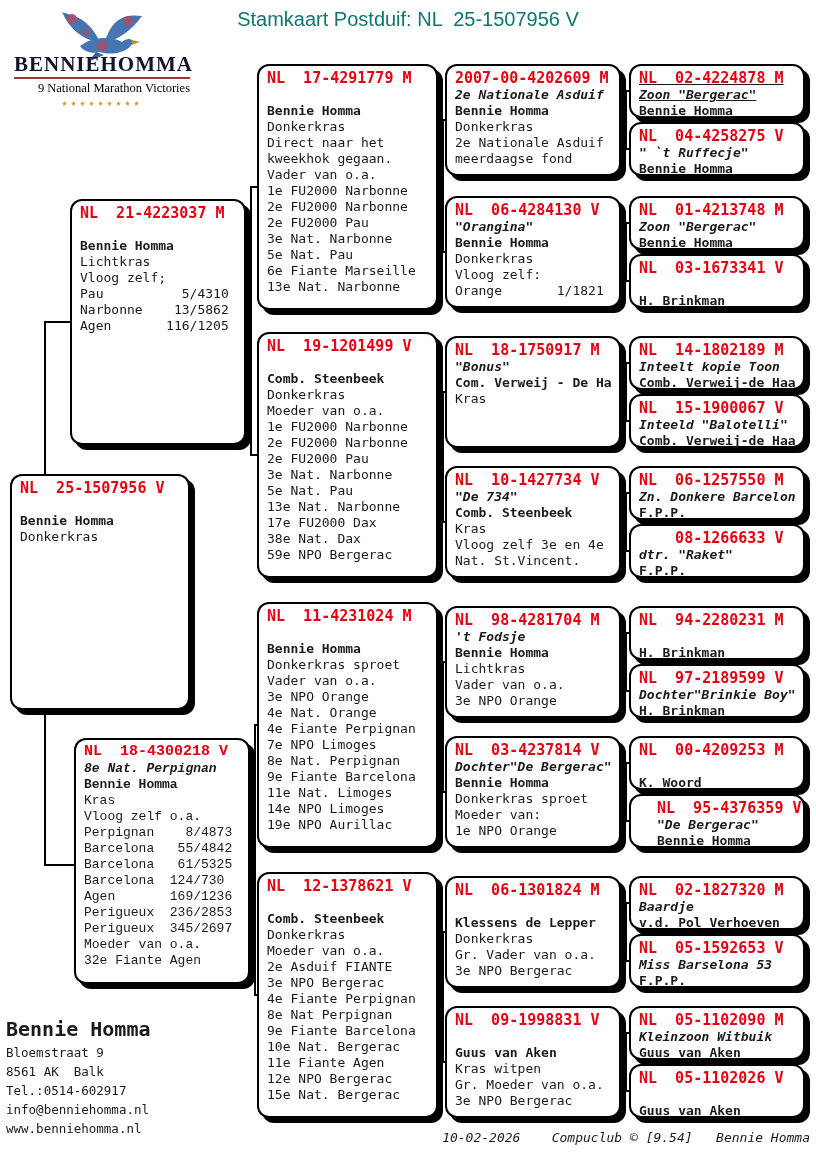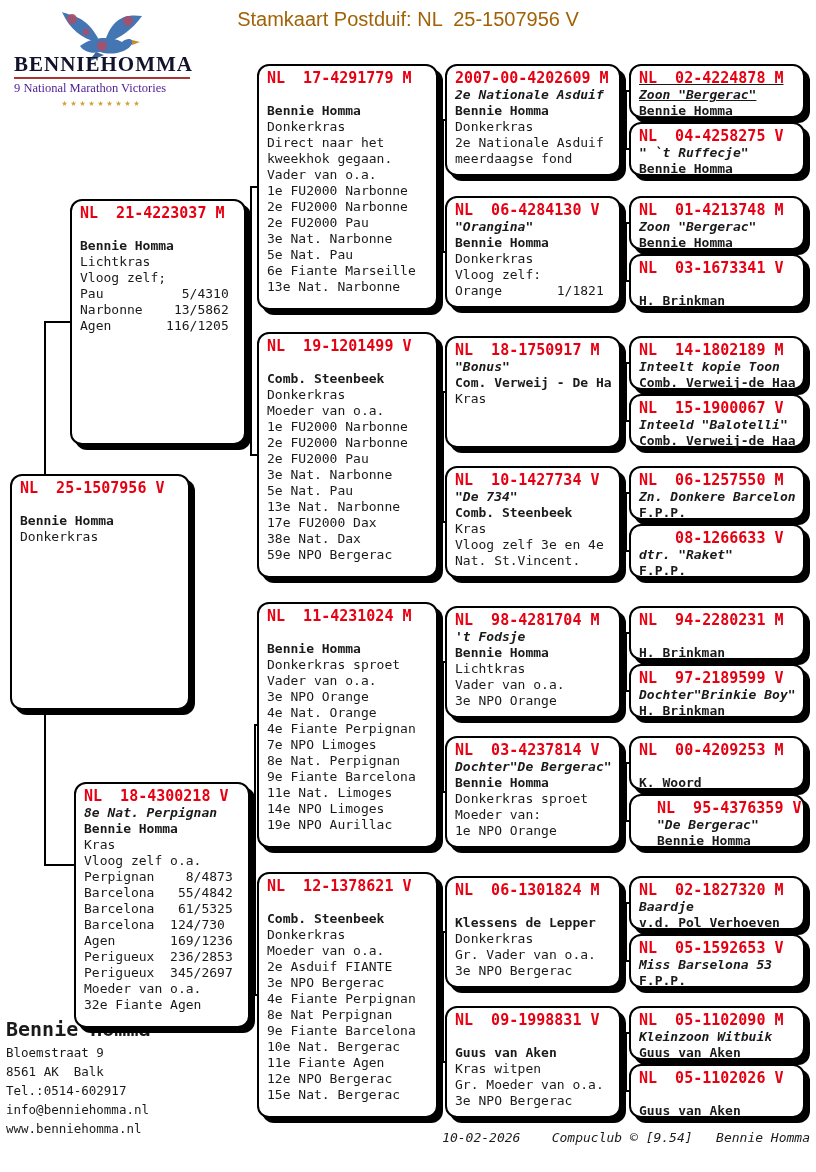--- a/index.html
+++ b/index.html
@@ -1,26 +1,26 @@
 <!DOCTYPE html>
 <html style="--ring-red: #e60012; --gold: #cfa13d;"><head>
 <meta charset="utf-8">
 <style>
   html,body{margin:0;padding:0;background:#fff;}
   .page{position:relative;width:816px;height:1172px;background:#fff;overflow:hidden;
         font-family:"DejaVu Sans Mono",monospace;color:#1a1a1a;}
   .title{position:absolute;top:8px;left:0;right:0;text-align:center;
-         font-family:"Liberation Sans",sans-serif;font-size:20px;color:#a16207;white-space:pre;}
+         font-family:"Liberation Sans",sans-serif;font-size:20px;color:#0f766e;white-space:pre;}
   
   .logo{position:absolute;left:14px;top:4px;width:176px;}
   .logo-svg{display:block;margin:0 auto -10px auto;}
   .logo-names{display:flex;justify-content:space-between;font-family:"Liberation Serif",serif;
               font-weight:bold;font-size:21px;color:#12122c;letter-spacing:1px;}
   .logo-rule{height:2px;background:#a83434;margin:0 0 2px 0;}
-  .logo-sub{text-align:left;font-family:"Liberation Serif",serif;font-size:12.5px;color:#4c1d95;}
+  .logo-sub{text-align:right;font-family:"Liberation Serif",serif;font-size:12.5px;color:#000000;}
   .logo-stars{text-align:center;color:var(--gold,#cfa13d);font-size:10px;letter-spacing:3px;margin-top:1px;white-space:nowrap;}
   
   .pbox{position:absolute;background:#fff;border:2px solid #000;border-radius:12px;
         box-shadow:5px 5px 0 #000;padding:4px 8px;box-sizing:border-box;
         font-size:13px;line-height:16px;}
   .ring{font-size:15px;font-weight:bold;color:var(--ring-red,#e60012);white-space:pre;height:17px;}
   .sub{font-size:13px;font-weight:bold;font-style:italic;white-space:pre;min-height:16px;}
   .owner{font-size:13px;font-weight:bold;white-space:pre;min-height:16px;}
   .bline{white-space:pre;min-height:16px;}
   .cline{position:absolute;background:#000;}
@@ -137,21 +137,21 @@
     <div class="pbox" style="left: 70px; top: 199px; width: 176px; height: 246px;">
       <div class="ring">NL  21-4223037 M</div>
       <div class="sub"></div>
       <div class="owner">Bennie Homma</div>
       <div class="bline">Lichtkras</div>
       <div class="bline">Vloog zelf;</div>
       <div class="bline">Pau          5/4310</div>
       <div class="bline">Narbonne    13/5862</div>
       <div class="bline">Agen       116/1205</div>
     </div>
-    <div class="pbox" style="left: 74px; top: 782px; width: 176px; height: 246px;">
+    <div class="pbox" style="left: 74px; top: 738px; width: 176px; height: 246px; font-family: Liberation Mono, monospace;">
       <div class="ring">NL  18-4300218 V</div>
       <div class="sub">8e Nat. Perpignan</div>
       <div class="owner">Bennie Homma</div>
       <div class="bline">Kras</div>
       <div class="bline">Vloog zelf o.a.</div>
       <div class="bline">Perpignan    8/4873</div>
       <div class="bline">Barcelona   55/4842</div>
       <div class="bline">Barcelona   61/5325</div>
       <div class="bline">Barcelona  124/730</div>
       <div class="bline">Agen       169/1236</div>

